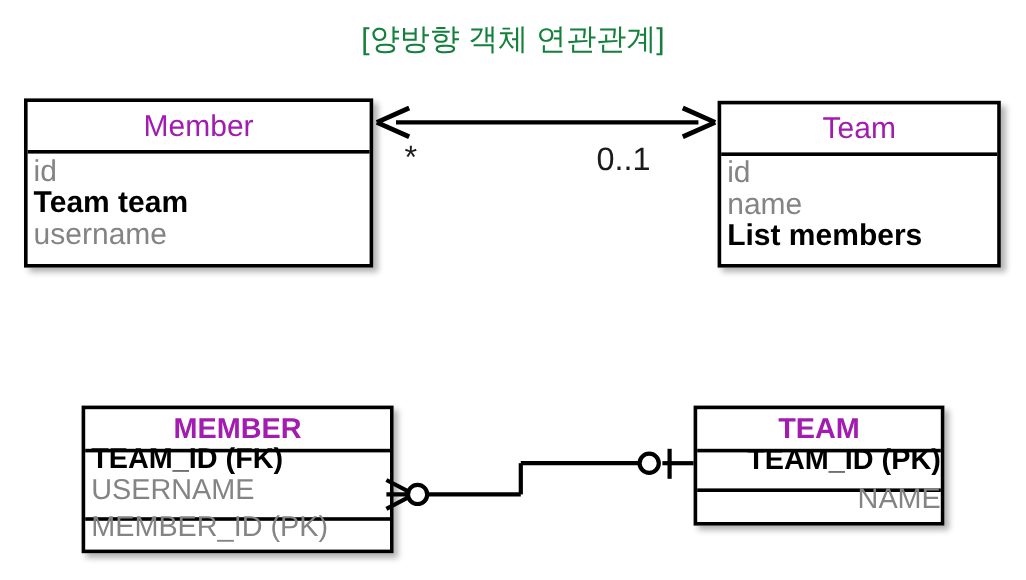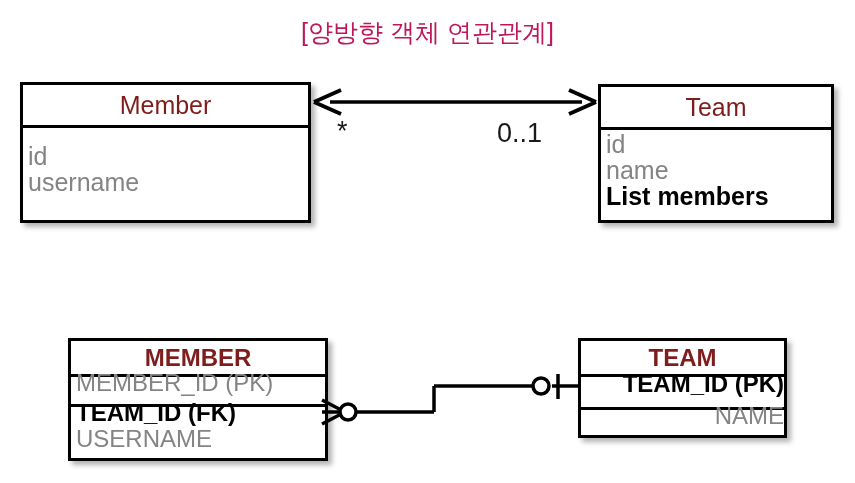--- a/index.html
+++ b/index.html
@@ -25,39 +25,39 @@
     height: 483px;
   }
 
   
   .section-title {
     position: absolute;
     width: 100%;
     text-align: center;
     font-size: 25px;
     font-weight: 400;
-    color: #be185d;
+    color: #15803d;
     letter-spacing: 0px;
     white-space: nowrap;
   }
   #title-object  { top: 16px;  left: 0; }
   #title-table   { top: 286px; left: 0; }
 
   
   .box {
     position: absolute;
     background: #ffffff;
     border: 3px solid #000000;
     box-sizing: border-box;
     box-shadow: 4px 4px 5px rgba(0,0,0,0.30);
   }
   .box .hdr {
     font-size: 25px;
     line-height: 1.0;
-    color: #7f1d1d;
+    color: #a21caf;
     box-sizing: border-box;
     display: flex;
     align-items: center;
     justify-content: center;
   }
   .box .compartment {
     border-top: 3px solid #000000;
     box-sizing: border-box;
     padding: 0 0 16px 5px;
     display: flex;
@@ -127,45 +127,46 @@
 <body>
 
 <div class="canvas">
 
   <div class="section-title" id="title-object">[양방향 객체 연관관계]</div>
 
   <div class="box" id="box-member-class">
     <div class="hdr">Member</div>
     <div class="compartment">
       <div class="attr">id</div>
+      <div class="attr strong">Team team</div>
       <div class="attr">username</div>
     </div>
   </div>
 
   <div class="box" id="box-team-class">
     <div class="hdr">Team</div>
     <div class="compartment">
       <div class="attr">id</div>
       <div class="attr">name</div>
       <div class="attr strong">List members</div>
     </div>
   </div>
 
   <div class="multiplicity" id="mult-many">*</div>
   <div class="multiplicity" id="mult-one">0..1</div>
 
 
   <div class="box" id="box-member-table">
     <div class="hdr">MEMBER</div>
-    <div class="compartment c1">
-      <div class="attr">MEMBER_ID (PK)</div>
-    </div>
     <div class="compartment c2">
       <div class="attr strong">TEAM_ID (FK)</div>
       <div class="attr">USERNAME</div>
+    </div>
+    <div class="compartment c1">
+      <div class="attr">MEMBER_ID (PK)</div>
     </div>
   </div>
 
   <div class="box" id="box-team-table">
     <div class="hdr">TEAM</div>
     <div class="compartment c1">
       <div class="attr strong">TEAM_ID (PK)</div>
     </div>
     <div class="compartment c2">
       <div class="attr">NAME</div>

